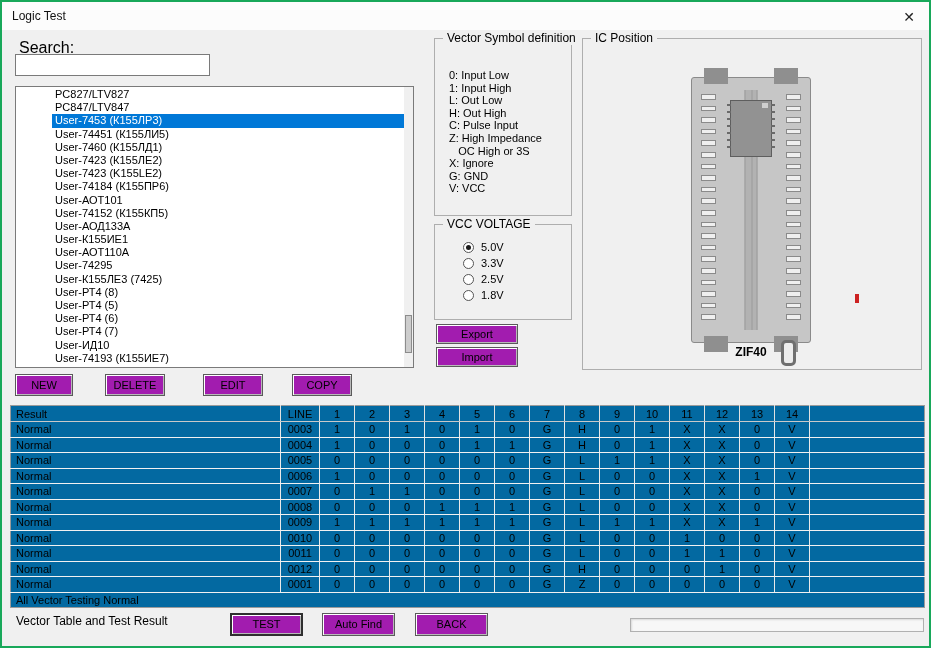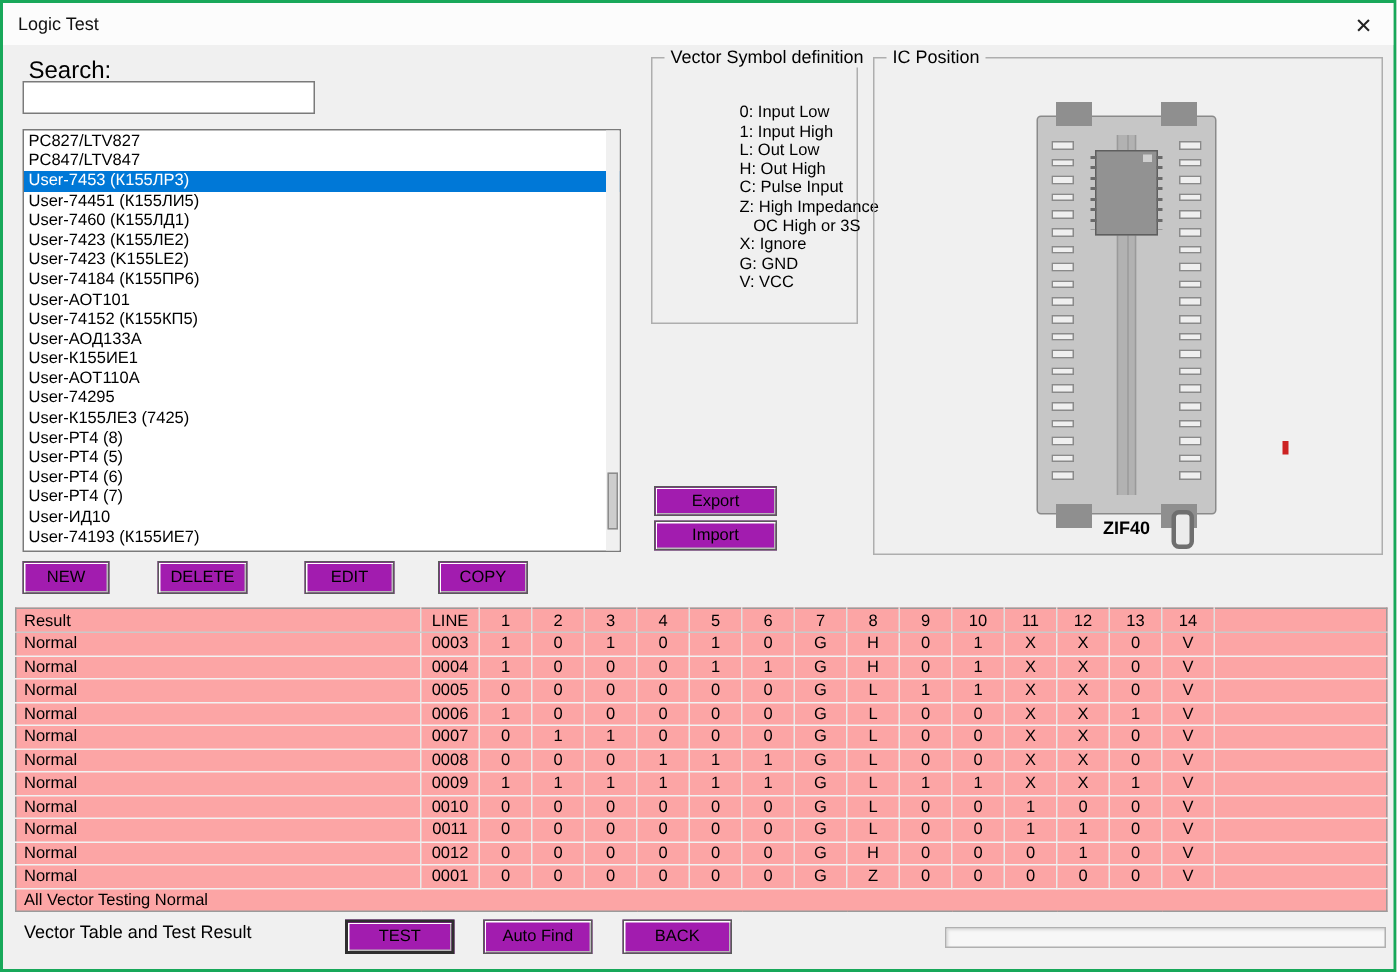--- a/index.html
+++ b/index.html
@@ -9,21 +9,21 @@
   .title{position:absolute;left:10px;top:7px;font-size:12px;color:#111;}
   .close{position:absolute;right:8px;top:5px;width:24px;height:20px;text-align:center;
     font-size:14px;color:#222;line-height:20px;cursor:pointer;}
 
   .search-label{position:absolute;left:17px;top:37px;font-size:16px;color:#000;}
   .search-input{position:absolute;left:13px;top:52px;width:195px;height:22px;border:1px solid #7a7a7a;
     background:#fff;box-sizing:border-box;font:12px "Liberation Sans",sans-serif;padding:0 3px;outline:none;}
 
   .ic-list{position:absolute;left:13px;top:84px;width:399px;height:282px;background:#fff;
     border:1px solid #7a7a7a;box-sizing:border-box;overflow:hidden;padding-top:1px;}
-  .list-item{height:13.2px;line-height:13.2px;font-size:11px;padding-left:3px;white-space:nowrap;color:#000;}
+  .list-item{height:13.2px;line-height:13.2px;font-size:11px;padding-left:3px;white-space:nowrap;color:#000;margin-left:36px;}
   .list-item.selected{background:var(--selection,#0078d7);color:#fff;}
   .list-scrollbar{position:absolute;left:402px;top:85px;width:9px;height:280px;background:#f0f0f0;}
   .scroll-thumb{position:absolute;left:1px;top:228px;width:7px;height:38px;background:#cdcdcd;
     border:1px solid #8c8c8c;box-sizing:border-box;}
 
   .btn{position:absolute;height:22px;background:#a21caf;border:1px solid #5a5a5a;
     font:11px "Liberation Sans",sans-serif;text-align:center;line-height:19px;box-sizing:border-box;
     box-shadow:inset 1px 1px 0 #ffffff, inset -1px -1px 0 #b9b9b9;padding:0;color:#000;cursor:pointer;}
   #btn-new{left:13px;top:372px;width:58px;}
   #btn-delete{left:103px;top:372px;width:60px;}
@@ -32,21 +32,21 @@
   #btn-export{left:434px;top:322px;width:82px;height:20px;line-height:17px;}
   #btn-import{left:434px;top:345px;width:82px;height:20px;line-height:17px;}
   #btn-test{left:228px;top:611px;width:73px;height:23px;border:2px solid #2f2f2f;line-height:19px;}
   #btn-autofind{left:320px;top:611px;width:73px;height:23px;}
   #btn-back{left:413px;top:611px;width:73px;height:23px;}
 
   .groupbox{position:absolute;border:1px solid #aeaeae;box-sizing:border-box;padding-left:41px;}
   .gb-label{position:absolute;top:-8px;left:8px;background:#f0f0f0;padding:0 4px;font-size:12px;color:#000;white-space:nowrap;}
   #gb-symbols{left:432px;top:36px;width:138px;height:178px;}
   .sym-lines{position:absolute;left:14px;top:30px;}
-  .sym-line{font-size:11px;line-height:12.6px;white-space:pre;color:#000;margin-left:44px;}
+  .sym-line{font-size:11px;line-height:12.6px;white-space:pre;color:#000;}
   #gb-vcc{left:432px;top:222px;width:138px;height:96px;}
   .vcc-options{position:absolute;left:28px;top:14px;}
   .radio-row{display:flex;align-items:center;height:16px;}
   .radio{width:11px;height:11px;border:1px solid #555;border-radius:50%;background:#fff;
     display:inline-block;position:relative;box-sizing:border-box;flex:0 0 auto;}
   .radio.checked::after{content:'';position:absolute;left:2px;top:2px;width:5px;height:5px;border-radius:50%;background:#1a1a1a;}
   .radio-label{font-size:11px;margin-left:7px;color:#000;}
 
   #gb-ic{left:580px;top:36px;width:340px;height:332px;}
   .socket{position:absolute;left:108px;top:38px;width:120px;height:266px;background:#c6c6c6;
@@ -66,21 +66,21 @@
     background:repeating-linear-gradient(to bottom,#6a6a6a 0 2px,transparent 2px 7px);}
   .chip::after{content:'';position:absolute;right:-4px;top:3px;bottom:3px;width:4px;
     background:repeating-linear-gradient(to bottom,#6a6a6a 0 2px,transparent 2px 7px);}
   .chip-notch{position:absolute;top:2px;right:3px;width:6px;height:5px;background:#cfcfcf;}
   .lever{position:absolute;right:14px;bottom:-24px;width:9px;height:20px;border:3px solid #6f6f6f;
     border-radius:5px;background:#ececec;box-sizing:content-box;}
   .red-marker{position:absolute;left:272px;top:255px;width:4px;height:9px;background:var(--marker-red,#cc2222);}
   .zif-label{position:absolute;left:108px;top:306px;width:120px;text-align:center;font-weight:bold;font-size:12px;color:#000;}
 
   .result-table{position:absolute;left:8px;top:403px;width:915px;border-collapse:collapse;table-layout:fixed;
-    background:#fca5a5;border:1px solid #9b9b9b;font:11px "Liberation Sans",sans-serif;color:#000;}
+    background:#0369a1;border:1px solid #9b9b9b;font:11px "Liberation Sans",sans-serif;color:#000;}
   .result-table th{font-weight:normal;height:15px;border-right:1px solid #e0e0e0;border-bottom:1px solid #c9c9c9;
     padding:0 2px;text-align:center;overflow:hidden;}
   .result-table td{height:14.5px;border-right:1px solid #e9e9e9;border-bottom:1px solid #f1f1f1;
     padding:0 2px;text-align:center;overflow:hidden;}
   .result-table .c-result{width:262px;text-align:left;padding-left:5px;}
   .result-table .c-line{width:34px;}
   .result-table .c-pin{width:30px;}
   .result-table .c-fill{width:auto;border-right:none;}
   .result-table .c-summary{text-align:left;padding-left:5px;border-right:none;border-bottom:none;}
 
@@ -142,20 +142,41 @@
         <div class="sym-line">H: Out High</div>
         <div class="sym-line">C: Pulse Input</div>
         <div class="sym-line">Z: High Impedance</div>
         <div class="sym-line">   OC High or 3S</div>
         <div class="sym-line">X: Ignore</div>
         <div class="sym-line">G: GND</div>
         <div class="sym-line">V: VCC</div>
       </div>
   </div>
 
+  <div class="groupbox" id="gb-vcc">
+    <span class="gb-label">VCC VOLTAGE</span>
+    <div class="vcc-options">
+        <div class="radio-row">
+          <span class="radio checked"></span>
+          <span class="radio-label">5.0V</span>
+        </div>
+        <div class="radio-row">
+          <span class="radio"></span>
+          <span class="radio-label">3.3V</span>
+        </div>
+        <div class="radio-row">
+          <span class="radio"></span>
+          <span class="radio-label">2.5V</span>
+        </div>
+        <div class="radio-row">
+          <span class="radio"></span>
+          <span class="radio-label">1.8V</span>
+        </div>
+      </div>
+  </div>
 
   <button class="btn" id="btn-export">Export</button>
   <button class="btn" id="btn-import">Import</button>
 
   <div class="groupbox" id="gb-ic">
     <span class="gb-label">IC Position</span>
     <div class="socket">
       <div class="tab tl"></div>
       <div class="tab tr"></div>
       <div class="tab bl"></div>

